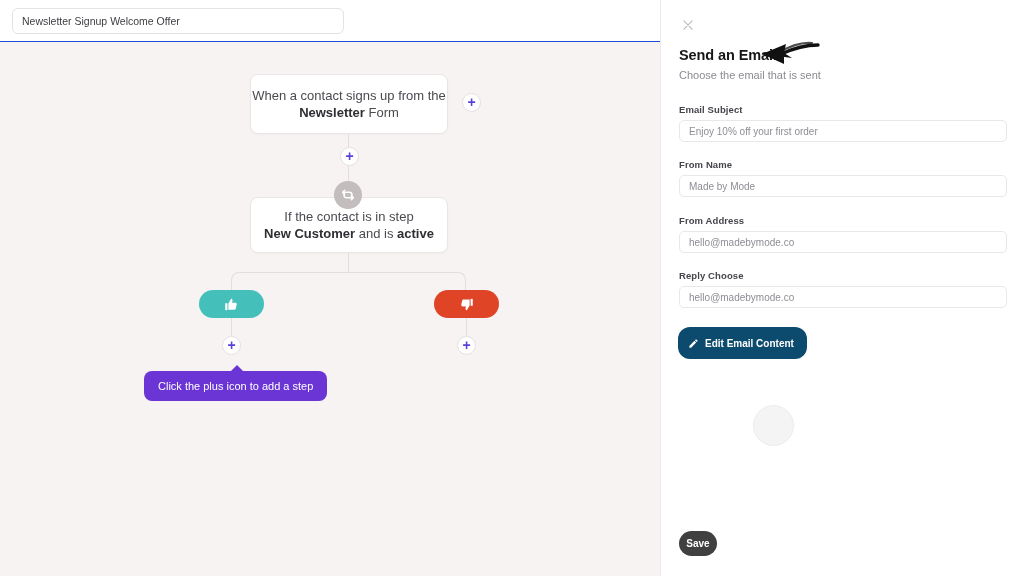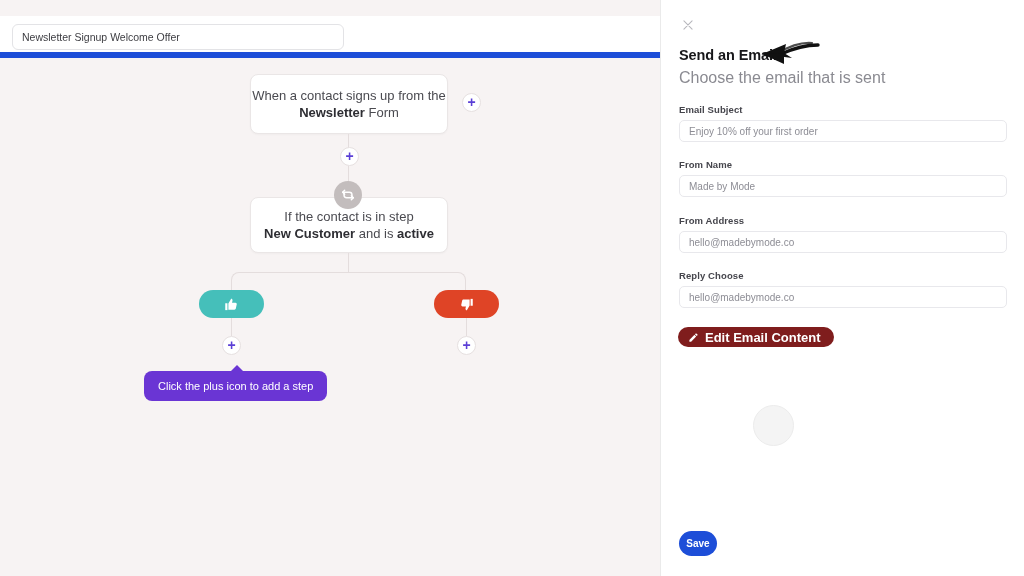--- a/index.html
+++ b/index.html
@@ -9,21 +9,21 @@
     background: #ffffff;
     overflow: hidden;
   }
   #app { position: relative; width: 1024px; height: 576px; display: flex; }
 
   
   .builder { position: relative; width: 660px; height: 576px; background: #f7f3f3; }
 
   .topbar {
     position: absolute; left: 0; top: 0; width: 660px; height: 42px;
-    background: #ffffff; border-bottom: 6px solid #1d4ed8; margin-top: 16px;
+    background: #ffffff; border-bottom: 1px solid #1d4ed8;
   }
   .name-input {
     position: absolute; left: 12px; top: 8px; width: 332px; height: 26px;
     background: #ffffff; border: 1px solid #e3e3e6; border-radius: 6px;
     font-family: "Liberation Sans", sans-serif; font-size: 10.5px; color: #3d3d42;
     padding: 0 9px; line-height: 24px; outline: none;
   }
 
   .canvas { position: absolute; left: 0; top: 42px; width: 660px; height: 534px; }
 
@@ -91,50 +91,50 @@
   .close-icon {
     position: absolute; left: 16px; top: 14px; width: 22px; height: 22px;
     display: flex; align-items: center; justify-content: center; cursor: pointer;
   }
   .panel-title {
     position: absolute; left: 18px; top: 47px;
     font-size: 14.5px; font-weight: 700; color: #17171a; letter-spacing: -0.1px;
   }
   .panel-sub {
     position: absolute; left: 18px; top: 69px;
-    font-size: 16px; color: #8a8a91;
+    font-size: 11px; color: #8a8a91;
   }
 
   .field { position: absolute; left: 18px; width: 328px; }
   .field-label {
     font-size: 9.5px; font-weight: 700; color: #45454c; margin-bottom: 5px;
     letter-spacing: 0.1px;
   }
   .field-input {
     width: 328px; height: 22px; background: #ffffff;
     border: 1px solid #e8e8ec; border-radius: 5px;
     font-family: "Liberation Sans", sans-serif; font-size: 10px; color: #8d8d95;
     padding: 0 9px; outline: none;
   }
 
   .edit-btn {
-    position: absolute; left: 678px; top: 327px; height: 20px;
-    background: #7f1d1d; color: #ffffff; border: none; border-radius: 12px;
-    font-family: "Liberation Sans", sans-serif; font-size: 13px; font-weight: 700;
+    position: absolute; left: 678px; top: 327px; height: 32px;
+    background: #0c4a6e; color: #ffffff; border: none; border-radius: 12px;
+    font-family: "Liberation Sans", sans-serif; font-size: 10px; font-weight: 700;
     padding: 0 13px 0 10px; display: flex; align-items: center; gap: 6px; cursor: pointer;
   }
 
   .preview-circle {
     position: absolute; left: 753px; top: 405px; width: 41px; height: 41px;
     border-radius: 50%; background: #f4f4f4; border: 1px solid #ececec;
   }
 
   .save-btn {
     position: absolute; left: 679px; top: 531px; width: 38px; height: 25px;
-    background: #1d4ed8; color: #ffffff; border: none; border-radius: 13px;
+    background: #404040; color: #ffffff; border: none; border-radius: 13px;
     font-family: "Liberation Sans", sans-serif; font-size: 10px; font-weight: 700;
     cursor: pointer;
   }
 
   
   .annot { position: absolute; left: 0; top: 0; width: 1024px; height: 576px; pointer-events: none; z-index: 40; }
 </style>
 </head>
 <body>
 

